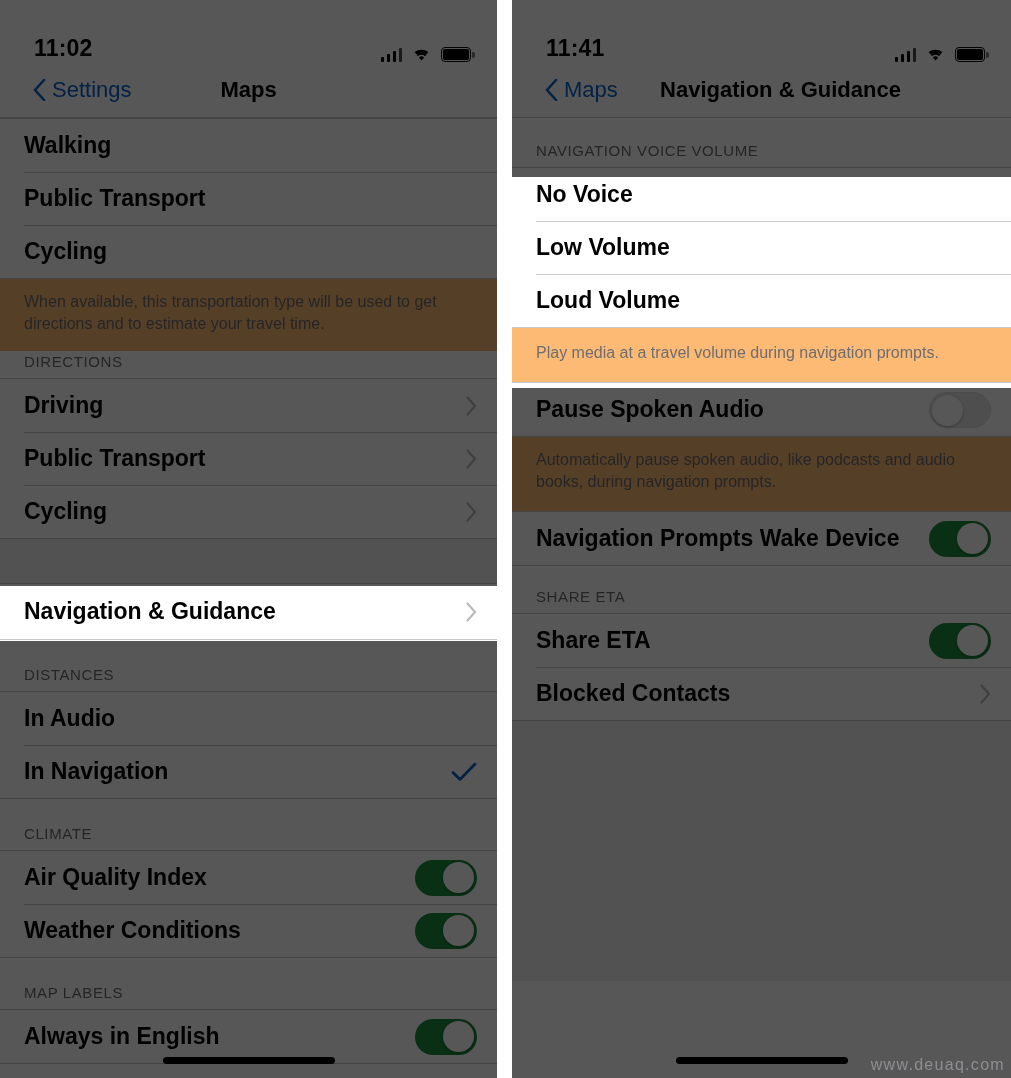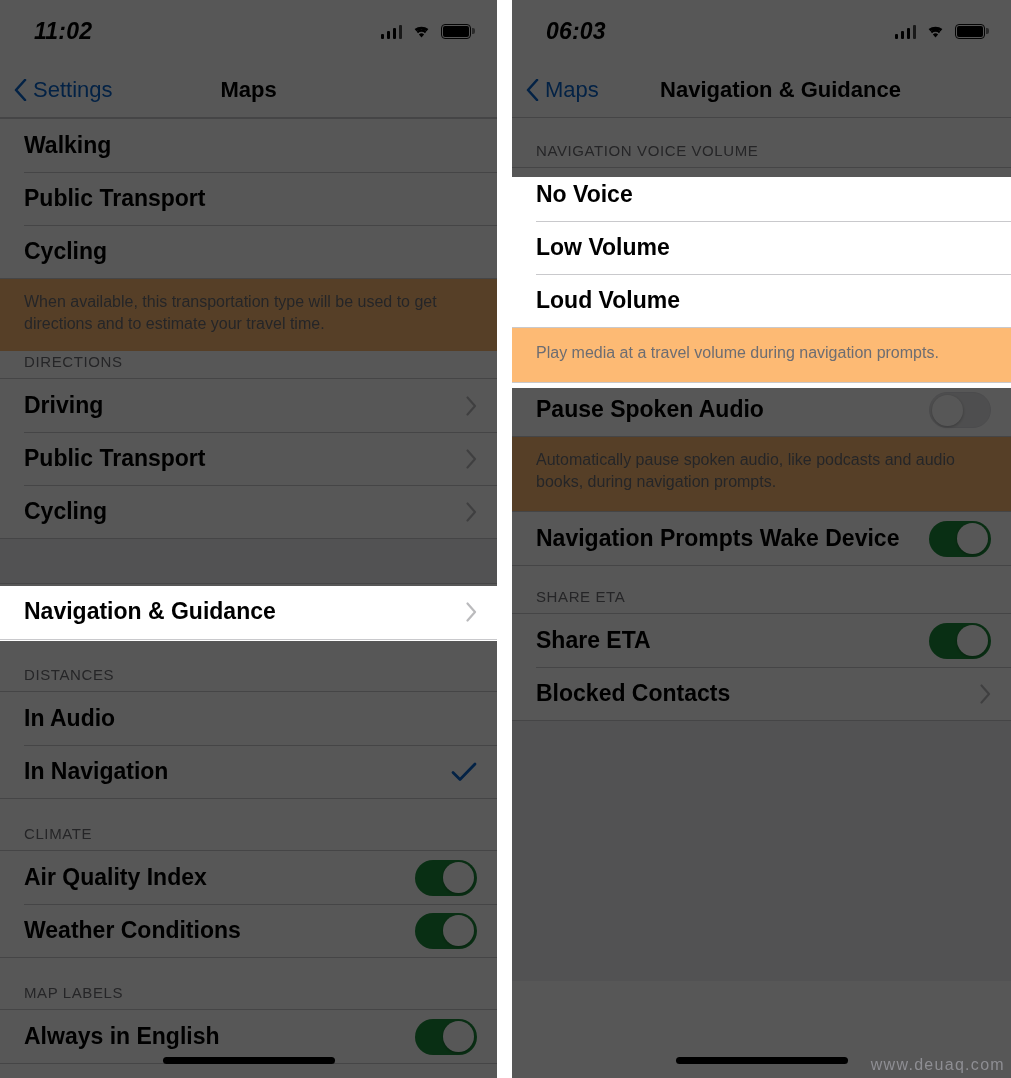--- a/index.html
+++ b/index.html
@@ -22,23 +22,22 @@
   
   .scrim {
     position:absolute; left:0; width:100%;
     background:rgba(0,0,0,0.66);
     pointer-events:none; z-index:40;
   }
 
   
   .statusbar {
     position:relative; height:62px;
-    display:flex; align-items:center; justify-content:space-between;
+    display:flex; align-items:flex-end; justify-content:space-between;
     padding:0 26px 0 34px;
-    font-style:italic;
   }
   .sb-time { font-size:23px; font-weight:700; color:#000; letter-spacing:.2px; }
   .sb-icons { display:flex; align-items:center; gap:9px; }
 
   .ic-signal { display:flex; align-items:flex-end; gap:2.5px; height:15px; }
   .ic-signal i { display:block; width:3.5px; background:#000; border-radius:1px; }
   .ic-signal i:nth-child(1){ height:5px; }
   .ic-signal i:nth-child(2){ height:8px; }
   .ic-signal i:nth-child(3){ height:11px; }
   .ic-signal i:nth-child(4){ height:14px; background:#4a4a4a; }
@@ -53,21 +52,21 @@
                     background:#000; border-radius:0 2px 2px 0; opacity:.5; }
 
   
   .navbar {
     position:relative; height:56px;
     display:flex; align-items:center;
     border-bottom:1px solid #c9c9cc;
   }
   .nav-back {
     display:flex; align-items:center; gap:6px;
-    padding-left:14px; color:#0a63c9; font-size:22px;
+    padding-left:14px; color:#0a63c9; font-size:22px;margin-left:19px;
   }
   .nav-back .chev { display:block; width:13px; height:22px; }
   .nav-title {
     position:absolute; left:0; right:0; text-align:center;
     font-size:22px; font-weight:700; color:#000;
     pointer-events:none;
   }
   #panel-left  .nav-title { padding-left:0px; }
 
   
@@ -271,21 +270,21 @@
 
     <div class="scrim" style="top:0px; height:586px;"></div>
     <div class="scrim" style="top:641px; height:437px;"></div>
 
     <div class="home-ind"></div>
   </div>
 
   <div class="panel" id="panel-right">
 
     <div class="statusbar">
-      <div class="sb-time">06:03</div>
+      <div class="sb-time">11:41</div>
       <div class="sb-icons">
         <span class="ic-signal">
             <i></i>
             <i></i>
             <i></i>
             <i></i>
           </span>
         <span class="ic-wifi">
           <svg width="21" height="15" viewBox="0 0 21 15">
               <path d="M10.5 13.6l-2.6-3.2a4.1 4.1 0 0 1 5.2 0zM5.4 7.3l-1.8-2.2a10.9 10.9 0 0 1 13.8 0l-1.8 2.2a8.1 8.1 0 0 0-10.2 0zM7 9.2 5.6 7.6a7 7 0 0 1 9.8 0L14 9.2a5 5 0 0 0-7 0z" fill="#000"></path>

